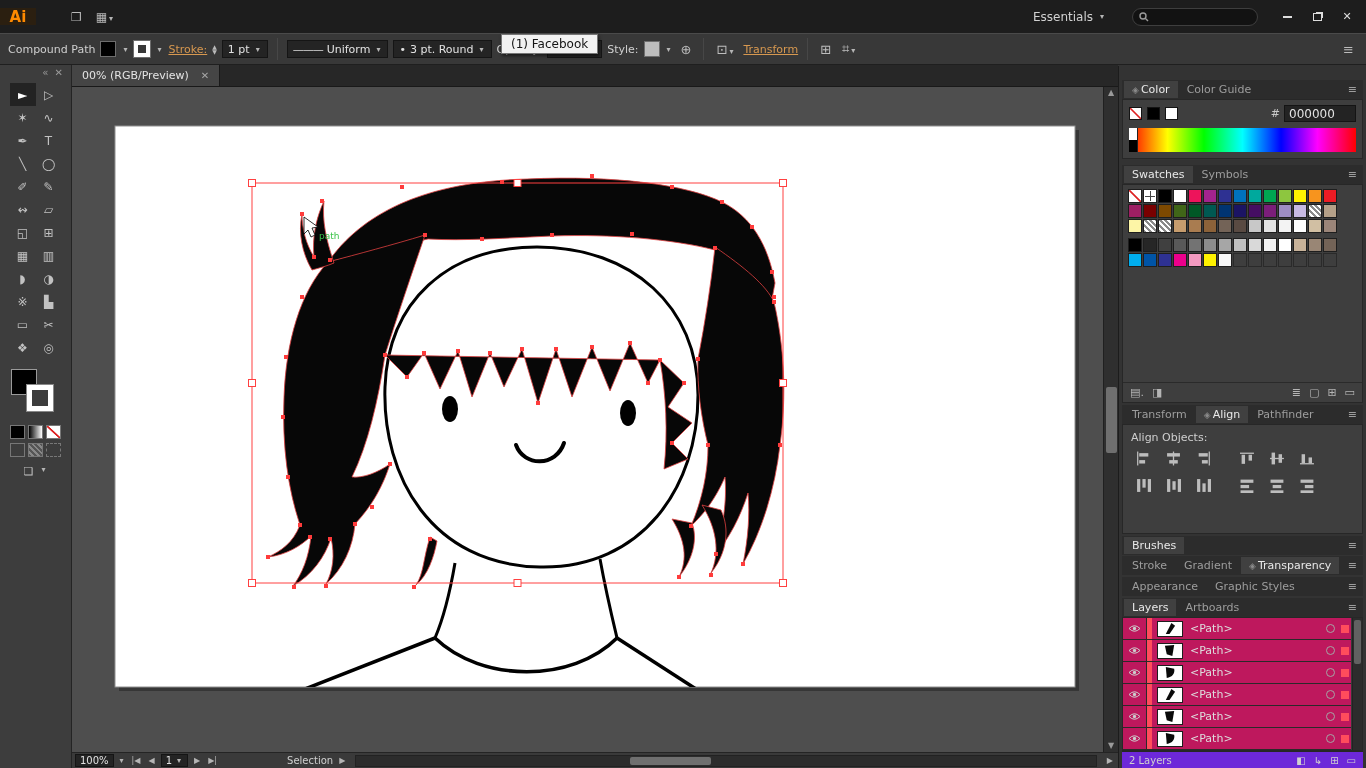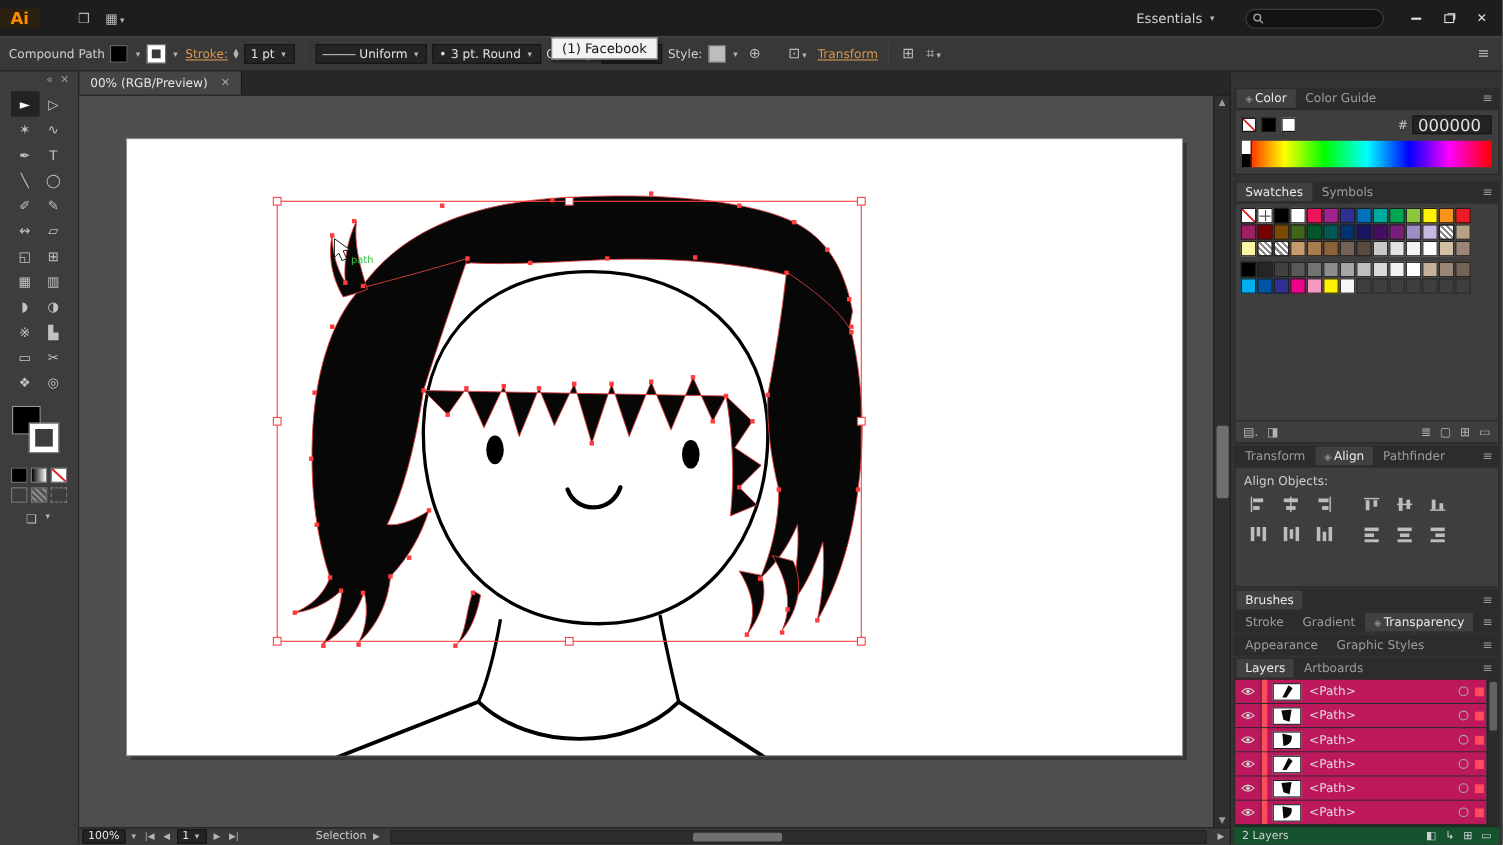--- a/index.html
+++ b/index.html
@@ -83,21 +83,21 @@
 .ptab.active{background:#404040;color:#e8e8e8}
 .pdia{color:#8a8a8a;font-size:9px;margin-right:2px}
 .pmenu{margin-left:auto;color:#9d9d9d;padding:0 6px}
 .pbody{background:#3e3e3e;border:1px solid #272727}
 .crow{display:flex;align-items:center;gap:5px;padding:5px 6px 3px}
 .csw{width:13px;height:13px;border:1px solid #141414;display:inline-block}
 .csw-none{background:linear-gradient(to top right,#fff 43%,#d22 47%,#d22 53%,#fff 57%)}
 .csw-black{background:#000}
 .csw-white{background:#fff}
 .hexwrap{margin-left:auto;display:flex;align-items:center;gap:4px}
-.hexfield{width:72px;height:17px;background:#232323;border:1px solid #141414;color:#e2e2e2;font-size:15px;padding:0 4px;font-family:inherit}
+.hexfield{width:72px;height:17px;background:#232323;border:1px solid #141414;color:#e2e2e2;font-size:12px;padding:0 4px;font-family:inherit}
 .spectrum{position:relative;height:24px;margin:3px 6px 6px;background:linear-gradient(90deg,#f00,#ff0 17%,#0f0 33%,#0ff 50%,#00f 67%,#f0f 83%,#f00)}
 .spec-end{position:absolute;left:0;top:0;width:9px;height:100%;background:linear-gradient(#fff 0 50%,#000 50% 100%);border-right:1px solid #222}
 .sw-grid{padding:4px 5px}
 .sw-row{display:flex;gap:1px;margin-bottom:1px}
 .sw-row.sw-gap{margin-top:5px}
 .sw{width:14px;height:14px;border:1px solid #1e1e1e}
 .sw-none{background:linear-gradient(to top right,#fff 43%,#d22 47%,#d22 53%,#fff 57%)}
 .sw-reg{background:linear-gradient(#444,#444) center/10px 1px no-repeat,linear-gradient(#444,#444) center/1px 10px no-repeat,#fff}
 .sw-pattern{background:repeating-linear-gradient(45deg,#8a8a8a 0 2px,#fff 2px 4px)}
 .sw-empty{background:transparent;border-color:#2a2a2a}
@@ -111,21 +111,21 @@
 .llist{background:#383838;border:1px solid #272727;position:relative;padding-right:11px}
 .lrow{height:22px;display:flex;align-items:center;border-bottom:1px solid #2a2a2a;background:#be185d}
 .leye{width:24px;height:100%;display:flex;align-items:center;justify-content:center;border-right:1px solid #2a2a2a}
 .lbar{width:5px;height:100%;background:#ff4c5c}
 .lthumb{width:26px;height:16px;background:#fff;border:1px solid #1d1d1d;margin-left:5px;display:flex;align-items:center;justify-content:center;overflow:hidden}
 .lname{flex:1;color:#dedede;padding-left:7px;font-size:11px}
 .ltarget{width:9px;height:9px;border:1px solid #a5a5a5;border-radius:50%;margin-right:6px}
 .lsel{width:8px;height:8px;background:#ff4c5c;margin-right:2px}
 .lscroll{position:absolute;right:0;top:0;bottom:0;width:10px;background:#2c2c2c;border-left:1px solid #222}
 .lsthumb{position:absolute;top:2px;left:1px;width:7px;height:44px;background:#616161;border-radius:2px}
-.lfoot{position:absolute;left:3px;right:3px;bottom:0;height:17px;background:#14532d;border-top:1px solid #262626;display:flex;align-items:center;gap:9px;padding:0 7px;font-size:10px;color:#cfcfcf}
+.lfoot{position:absolute;left:3px;right:3px;bottom:0;height:17px;background:#6d28d9;border-top:1px solid #262626;display:flex;align-items:center;gap:9px;padding:0 7px;font-size:10px;color:#cfcfcf}
 </style>
 </head>
 <body>
 
 <div class="app">
 
   <div class="menubar">
     <div class="ai-logo">Ai</div>
     <span class="appbar-icon" style="margin-left:28px">❒</span>
     <span class="appbar-icon">▦<span class="dd">▾</span></span>

